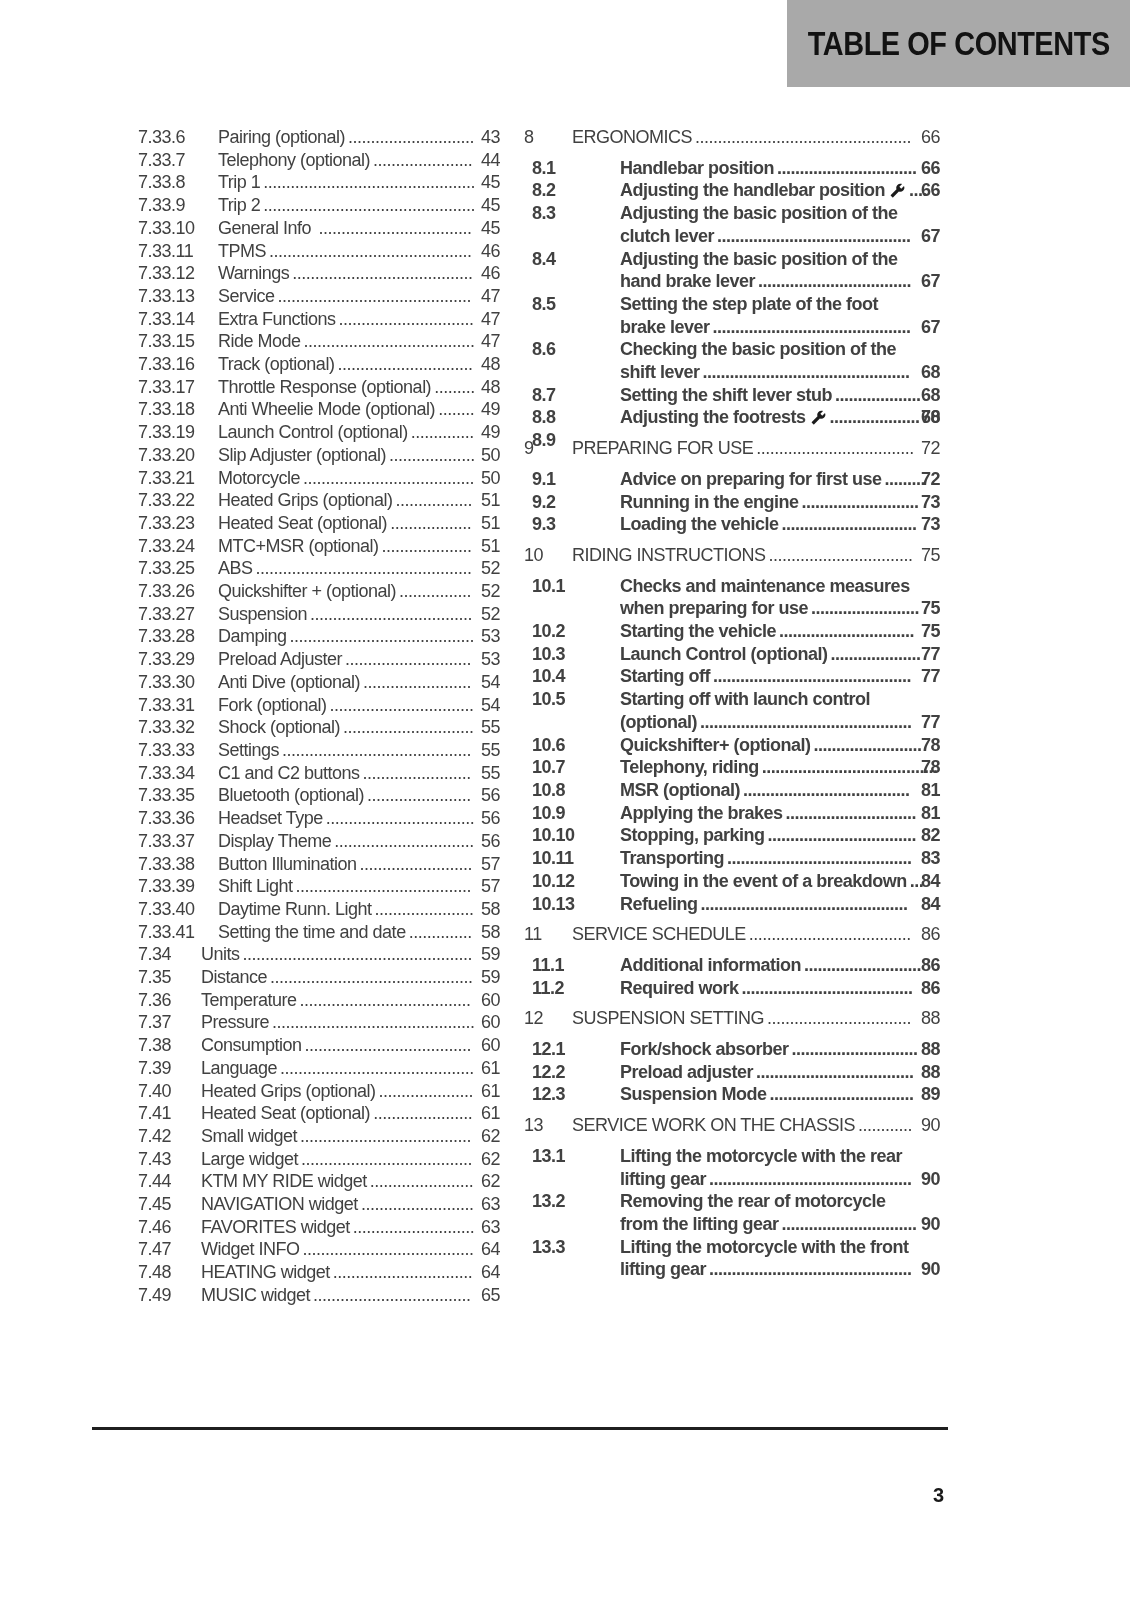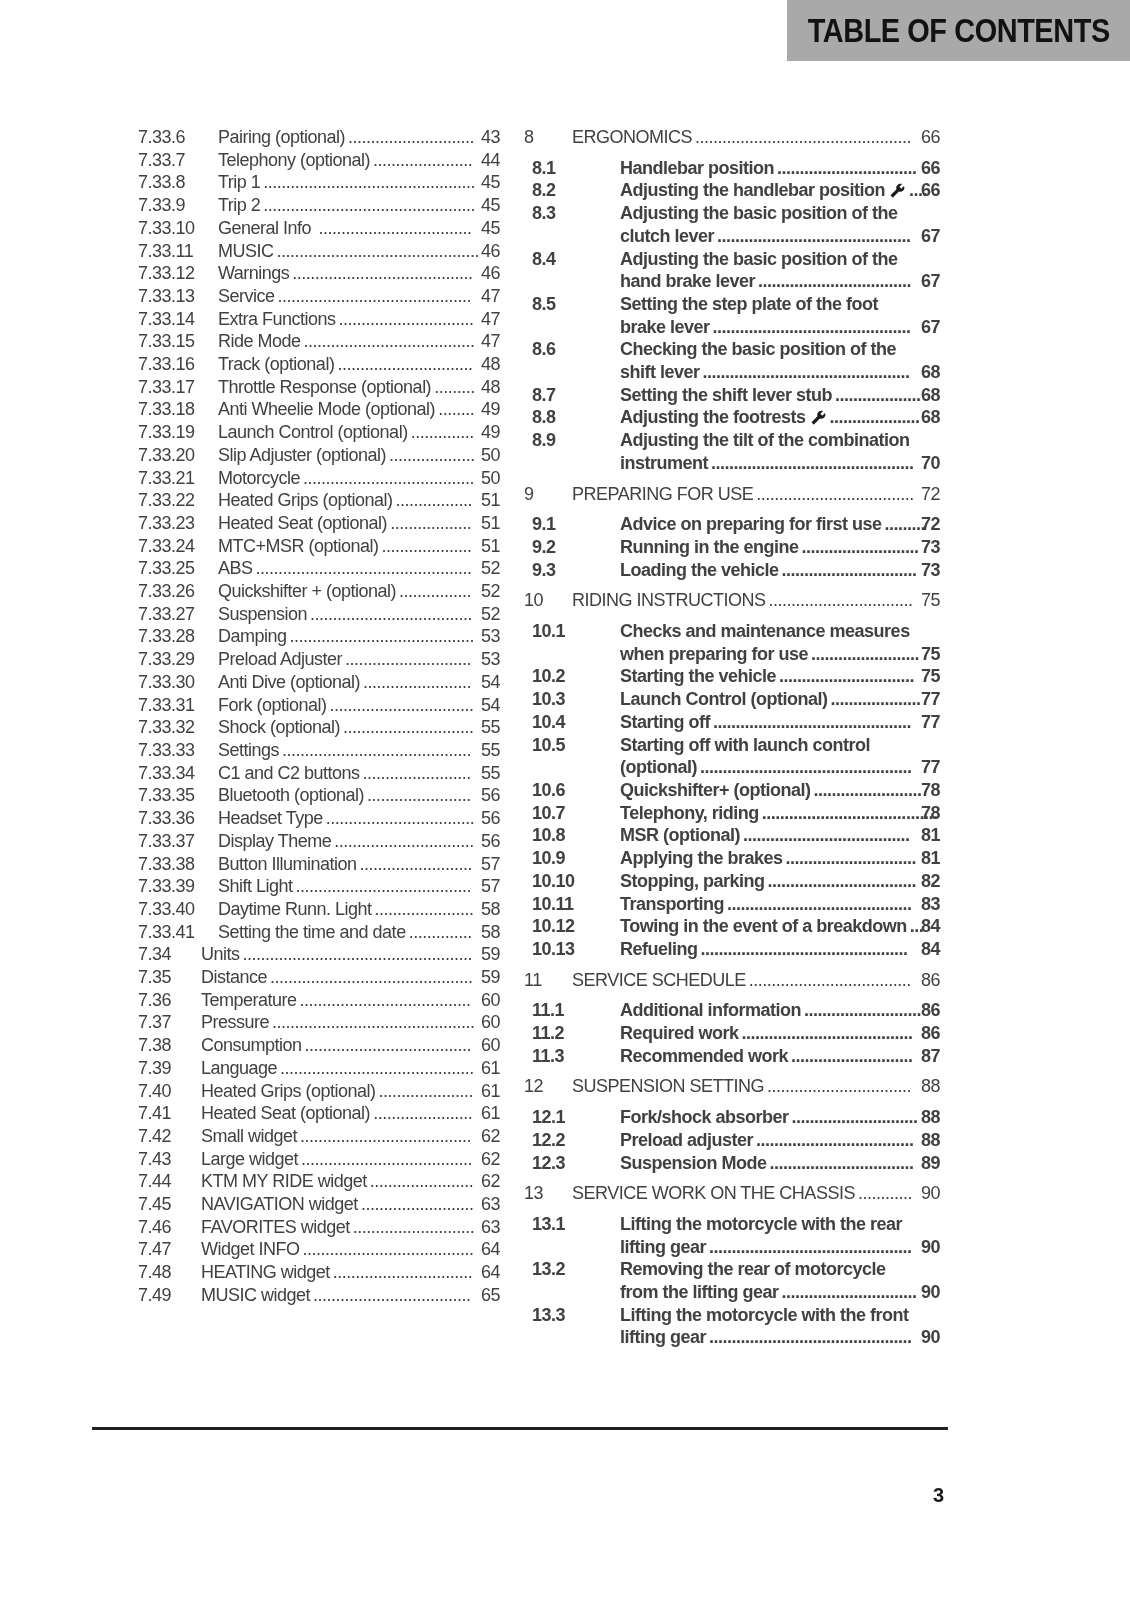--- a/index.html
+++ b/index.html
@@ -4,21 +4,21 @@
 <style>
   :root{
     --text:#414141; --header-bg:#a9a9a9; --header-text:#121212; --rule:#1f1f1f;
   }
   html,body{margin:0;padding:0;}
   body{
     width:1130px;height:1600px;background:#ffffff;position:relative;overflow:hidden;
     font-family:"Liberation Sans","DejaVu Sans",sans-serif;color:var(--text);
   }
   .header-bar{
-    position:absolute;left:787px;top:0;width:343px;height:61px;background:var(--header-bg);
+    position:absolute;left:787px;top:0;width:343px;height:87px;background:var(--header-bg);
     display:flex;align-items:center;justify-content:center;
   }
   .header-title{
     font-size:34px;font-weight:700;letter-spacing:-0.5px;color:var(--header-text);
     transform:scaleX(0.85);white-space:nowrap;
   }
   .col{position:absolute;top:126px;font-size:18px;line-height:22.7px;letter-spacing:-0.5px;}
   .col-left{left:138px;width:362px;}
   .col-right{left:524px;width:416px;}
   .entry{position:relative;padding-right:32px;white-space:pre;}
@@ -41,21 +41,21 @@
 <div class="header-bar">
   <span class="header-title">TABLE OF CONTENTS</span>
 </div>
 
 <div class="col col-left" id="col-left">
     <div class="entry lvl3"><span class="num">7.33.6</span><span class="mid"><span class="title">Pairing (optional)</span><span class="leader">............................</span></span><span class="page">43</span></div>
     <div class="entry lvl3"><span class="num">7.33.7</span><span class="mid"><span class="title">Telephony (optional)</span><span class="leader">......................</span></span><span class="page">44</span></div>
     <div class="entry lvl3"><span class="num">7.33.8</span><span class="mid"><span class="title">Trip 1</span><span class="leader">...............................................</span></span><span class="page">45</span></div>
     <div class="entry lvl3"><span class="num">7.33.9</span><span class="mid"><span class="title">Trip 2</span><span class="leader">...............................................</span></span><span class="page">45</span></div>
     <div class="entry lvl3"><span class="num">7.33.10</span><span class="mid"><span class="title">General Info </span><span class="leader">..................................</span></span><span class="page">45</span></div>
-    <div class="entry lvl3"><span class="num">7.33.11</span><span class="mid"><span class="title">MUSIC</span><span class="leader">.............................................</span></span><span class="page">46</span></div>
+    <div class="entry lvl3"><span class="num">7.33.11</span><span class="mid"><span class="title">TPMS</span><span class="leader">.............................................</span></span><span class="page">46</span></div>
     <div class="entry lvl3"><span class="num">7.33.12</span><span class="mid"><span class="title">Warnings</span><span class="leader">........................................</span></span><span class="page">46</span></div>
     <div class="entry lvl3"><span class="num">7.33.13</span><span class="mid"><span class="title">Service</span><span class="leader">...........................................</span></span><span class="page">47</span></div>
     <div class="entry lvl3"><span class="num">7.33.14</span><span class="mid"><span class="title">Extra Functions</span><span class="leader">..............................</span></span><span class="page">47</span></div>
     <div class="entry lvl3"><span class="num">7.33.15</span><span class="mid"><span class="title">Ride Mode</span><span class="leader">......................................</span></span><span class="page">47</span></div>
     <div class="entry lvl3"><span class="num">7.33.16</span><span class="mid"><span class="title">Track (optional)</span><span class="leader">..............................</span></span><span class="page">48</span></div>
     <div class="entry lvl3"><span class="num">7.33.17</span><span class="mid"><span class="title">Throttle Response (optional)</span><span class="leader">.........</span></span><span class="page">48</span></div>
     <div class="entry lvl3"><span class="num">7.33.18</span><span class="mid"><span class="title">Anti Wheelie Mode (optional)</span><span class="leader">........</span></span><span class="page">49</span></div>
     <div class="entry lvl3"><span class="num">7.33.19</span><span class="mid"><span class="title">Launch Control (optional)</span><span class="leader">..............</span></span><span class="page">49</span></div>
     <div class="entry lvl3"><span class="num">7.33.20</span><span class="mid"><span class="title">Slip Adjuster (optional)</span><span class="leader">...................</span></span><span class="page">50</span></div>
     <div class="entry lvl3"><span class="num">7.33.21</span><span class="mid"><span class="title">Motorcycle</span><span class="leader">......................................</span></span><span class="page">50</span></div>
@@ -107,22 +107,21 @@
     <div class="entry rsub"><span class="num">8.4</span><span class="mid"><span class="title">Adjusting the basic position of the
 hand brake lever</span><span class="leader">..................................</span></span><span class="page">67</span></div>
     <div class="entry rsub"><span class="num">8.5</span><span class="mid"><span class="title">Setting the step plate of the foot
 brake lever</span><span class="leader">............................................</span></span><span class="page">67</span></div>
     <div class="entry rsub"><span class="num">8.6</span><span class="mid"><span class="title">Checking the basic position of the
 shift lever</span><span class="leader">..............................................</span></span><span class="page">68</span></div>
     <div class="entry rsub"><span class="num">8.7</span><span class="mid"><span class="title">Setting the shift lever stub</span><span class="leader">...................</span></span><span class="page">68</span></div>
     <div class="entry rsub"><span class="num">8.8</span><span class="mid"><span class="title">Adjusting the footrests</span><svg class="wrench-icon" viewBox="0 0 24 24">
           <path d="M22.7,19l-9.1-9.1c0.9-2.3,0.4-5-1.5-6.9c-2-2-5-2.4-7.4-1.3L9,6L6,9L1.6,4.7C0.4,7.1,0.9,10.1,2.9,12.1c1.9,1.9,4.6,2.4,6.9,1.5l9.1,9.1c0.4,0.4,1,0.4,1.4,0l2.3-2.3C23.1,20,23.1,19.4,22.7,19z"></path>
         </svg><span class="leader">....................</span></span><span class="page">68</span></div>
-    <div class="entry rsub"><span class="num">8.9</span><span class="mid"><span class="title">Adjusting the tilt of the combination
-instrument</span><span class="leader">.............................................</span></span><span class="page">70</span></div>
+    <div class="entry rsub"><span class="num">8.9</span><span class="page">70</span></div>
     <div class="entry chapter"><span class="num">9</span><span class="mid"><span class="title">PREPARING FOR USE</span><span class="leader">...................................</span></span><span class="page">72</span></div>
     <div class="entry rsub"><span class="num">9.1</span><span class="mid"><span class="title">Advice on preparing for first use</span><span class="leader">.........</span></span><span class="page">72</span></div>
     <div class="entry rsub"><span class="num">9.2</span><span class="mid"><span class="title">Running in the engine</span><span class="leader">..........................</span></span><span class="page">73</span></div>
     <div class="entry rsub"><span class="num">9.3</span><span class="mid"><span class="title">Loading the vehicle</span><span class="leader">..............................</span></span><span class="page">73</span></div>
     <div class="entry chapter"><span class="num">10</span><span class="mid"><span class="title">RIDING INSTRUCTIONS</span><span class="leader">................................</span></span><span class="page">75</span></div>
     <div class="entry rsub"><span class="num">10.1</span><span class="mid"><span class="title">Checks and maintenance measures
 when preparing for use</span><span class="leader">........................</span></span><span class="page">75</span></div>
     <div class="entry rsub"><span class="num">10.2</span><span class="mid"><span class="title">Starting the vehicle</span><span class="leader">..............................</span></span><span class="page">75</span></div>
     <div class="entry rsub"><span class="num">10.3</span><span class="mid"><span class="title">Launch Control (optional)</span><span class="leader">....................</span></span><span class="page">77</span></div>
     <div class="entry rsub"><span class="num">10.4</span><span class="mid"><span class="title">Starting off</span><span class="leader">............................................</span></span><span class="page">77</span></div>
@@ -132,21 +131,20 @@
     <div class="entry rsub"><span class="num">10.7</span><span class="mid"><span class="title">Telephony, riding</span><span class="leader">.......................................</span></span><span class="page">78</span></div>
     <div class="entry rsub"><span class="num">10.8</span><span class="mid"><span class="title">MSR (optional)</span><span class="leader">.....................................</span></span><span class="page">81</span></div>
     <div class="entry rsub"><span class="num">10.9</span><span class="mid"><span class="title">Applying the brakes</span><span class="leader">.............................</span></span><span class="page">81</span></div>
     <div class="entry rsub"><span class="num">10.10</span><span class="mid"><span class="title">Stopping, parking</span><span class="leader">.................................</span></span><span class="page">82</span></div>
     <div class="entry rsub"><span class="num">10.11</span><span class="mid"><span class="title">Transporting</span><span class="leader">.........................................</span></span><span class="page">83</span></div>
     <div class="entry rsub"><span class="num">10.12</span><span class="mid"><span class="title">Towing in the event of a breakdown</span><span class="leader">...</span></span><span class="page">84</span></div>
     <div class="entry rsub"><span class="num">10.13</span><span class="mid"><span class="title">Refueling</span><span class="leader">..............................................</span></span><span class="page">84</span></div>
     <div class="entry chapter"><span class="num">11</span><span class="mid"><span class="title">SERVICE SCHEDULE</span><span class="leader">....................................</span></span><span class="page">86</span></div>
     <div class="entry rsub"><span class="num">11.1</span><span class="mid"><span class="title">Additional information</span><span class="leader">..........................</span></span><span class="page">86</span></div>
     <div class="entry rsub"><span class="num">11.2</span><span class="mid"><span class="title">Required work</span><span class="leader">......................................</span></span><span class="page">86</span></div>
-    <div class="entry rsub"><span class="num">11.3</span><span class="mid"><span class="title">Recommended work</span><span class="leader">...........................</span></span><span class="page">87</span></div>
     <div class="entry chapter"><span class="num">12</span><span class="mid"><span class="title">SUSPENSION SETTING</span><span class="leader">................................</span></span><span class="page">88</span></div>
     <div class="entry rsub"><span class="num">12.1</span><span class="mid"><span class="title">Fork/shock absorber</span><span class="leader">............................</span></span><span class="page">88</span></div>
     <div class="entry rsub"><span class="num">12.2</span><span class="mid"><span class="title">Preload adjuster</span><span class="leader">...................................</span></span><span class="page">88</span></div>
     <div class="entry rsub"><span class="num">12.3</span><span class="mid"><span class="title">Suspension Mode</span><span class="leader">................................</span></span><span class="page">89</span></div>
     <div class="entry chapter"><span class="num">13</span><span class="mid"><span class="title">SERVICE WORK ON THE CHASSIS</span><span class="leader">............</span></span><span class="page">90</span></div>
     <div class="entry rsub"><span class="num">13.1</span><span class="mid"><span class="title">Lifting the motorcycle with the rear
 lifting gear</span><span class="leader">.............................................</span></span><span class="page">90</span></div>
     <div class="entry rsub"><span class="num">13.2</span><span class="mid"><span class="title">Removing the rear of motorcycle
 from the lifting gear</span><span class="leader">..............................</span></span><span class="page">90</span></div>
     <div class="entry rsub"><span class="num">13.3</span><span class="mid"><span class="title">Lifting the motorcycle with the front

